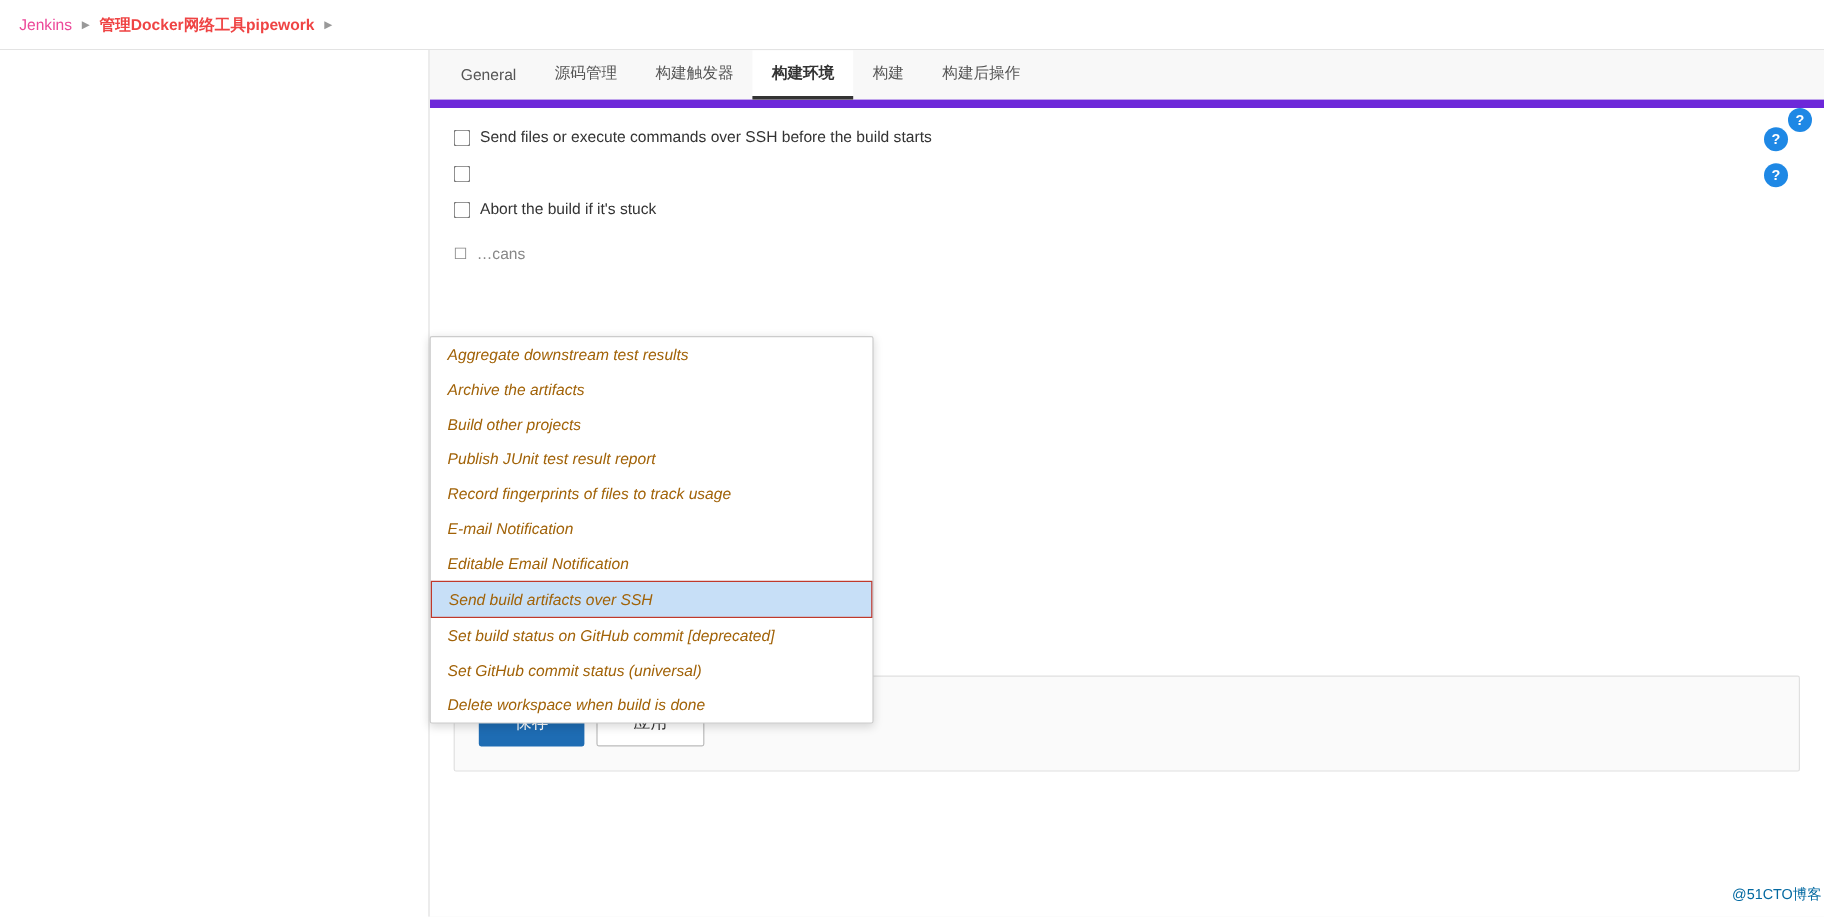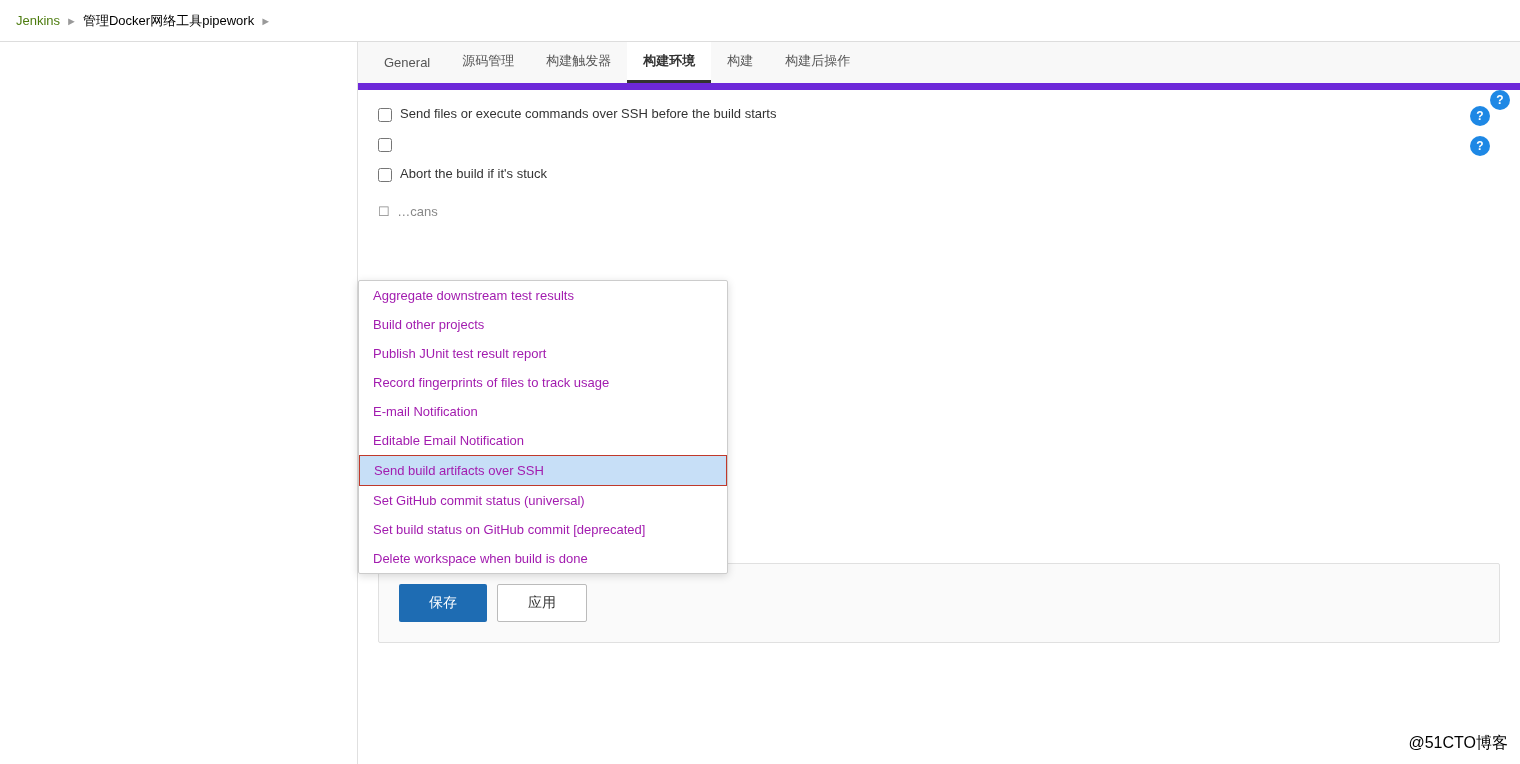--- a/index.html
+++ b/index.html
@@ -18,32 +18,32 @@
       background: #fff;
       border-bottom: 1px solid #ddd;
       padding: 8px 16px;
       display: flex;
       align-items: center;
       gap: 6px;
       font-size: 13px;
       height: 42px;
     }
     .breadcrumb-bar .jenkins-link {
-      color: #4d7c0f;
+      color: #ec4899;
       font-weight: 500;
       cursor: pointer;
       text-align: right;
     }
     .breadcrumb-bar .arrow {
       color: #999;
       font-size: 11px;
     }
     .breadcrumb-bar .project-link {
-      color: #000000;
-      font-weight: 400;
+      color: #ef4444;
+      font-weight: 700;
       cursor: pointer;
     }
 
     
     .main-content {
       background: #fff;
       margin-left: 358px;
       min-height: 722px;
       position: relative;
     }
@@ -132,22 +132,23 @@
       background: #fff;
       border: 1px solid #ccc;
       border-radius: 2px;
       width: 370px;
       box-shadow: 0 2px 8px rgba(0,0,0,0.15);
     }
     .dropdown-item {
       padding: 7px 14px;
       font-size: 13px;
       cursor: pointer;
-      color: #a21caf;
+      color: #a16207;
       white-space: nowrap;
+      font-style: italic;
     }
     .dropdown-item.selected {
       background: #c7dff7;
       border: 1.5px solid #c0392b;
     }
 
     
     .add-step-btn {
       display: inline-flex;
       align-items: center;
@@ -192,23 +193,23 @@
       padding: 9px 30px;
       font-size: 14px;
       cursor: pointer;
       border-radius: 2px;
     }
 
     
     .watermark {
       position: fixed;
       bottom: 10px;
-      right: 12px;
-      font-size: 16px;
-      color: #000000;
+      right: 2px;
+      font-size: 12px;
+      color: #0369a1;
     }
 
     
     .scan-area {
       margin-bottom: 14px;
       padding: 8px 0;
       font-size: 13px;
       color: #888;
     }
   </style>
@@ -261,28 +262,29 @@
       <span>
         <span style="margin-right:4px;">☐</span>
         <span>…cans</span>
         <div class="help-icon" style="position:absolute;right:10px;top:0;">?</div>
       </span>
     </div>
 
     
     <div class="dropdown-overlay" id="dropdown-menu">
     <div class="dropdown-item">Aggregate downstream test results</div>
+        <div class="dropdown-item">Archive the artifacts</div>
         <div class="dropdown-item">Build other projects</div>
         <div class="dropdown-item">Publish JUnit test result report</div>
         <div class="dropdown-item">Record fingerprints of files to track usage</div>
         <div class="dropdown-item">E-mail Notification</div>
         <div class="dropdown-item">Editable Email Notification</div>
         <div class="dropdown-item selected">Send build artifacts over SSH</div>
+        <div class="dropdown-item">Set build status on GitHub commit [deprecated]</div>
         <div class="dropdown-item">Set GitHub commit status (universal)</div>
-        <div class="dropdown-item">Set build status on GitHub commit [deprecated]</div>
         <div class="dropdown-item">Delete workspace when build is done</div>
       </div>
 
     
     <div style="margin-top: 250px; display:inline-block;">
       <button class="add-step-btn">
         <span>增加构建后操作步骤</span>
         <span class="arrow-up">▲</span>
       </button>
     </div>

